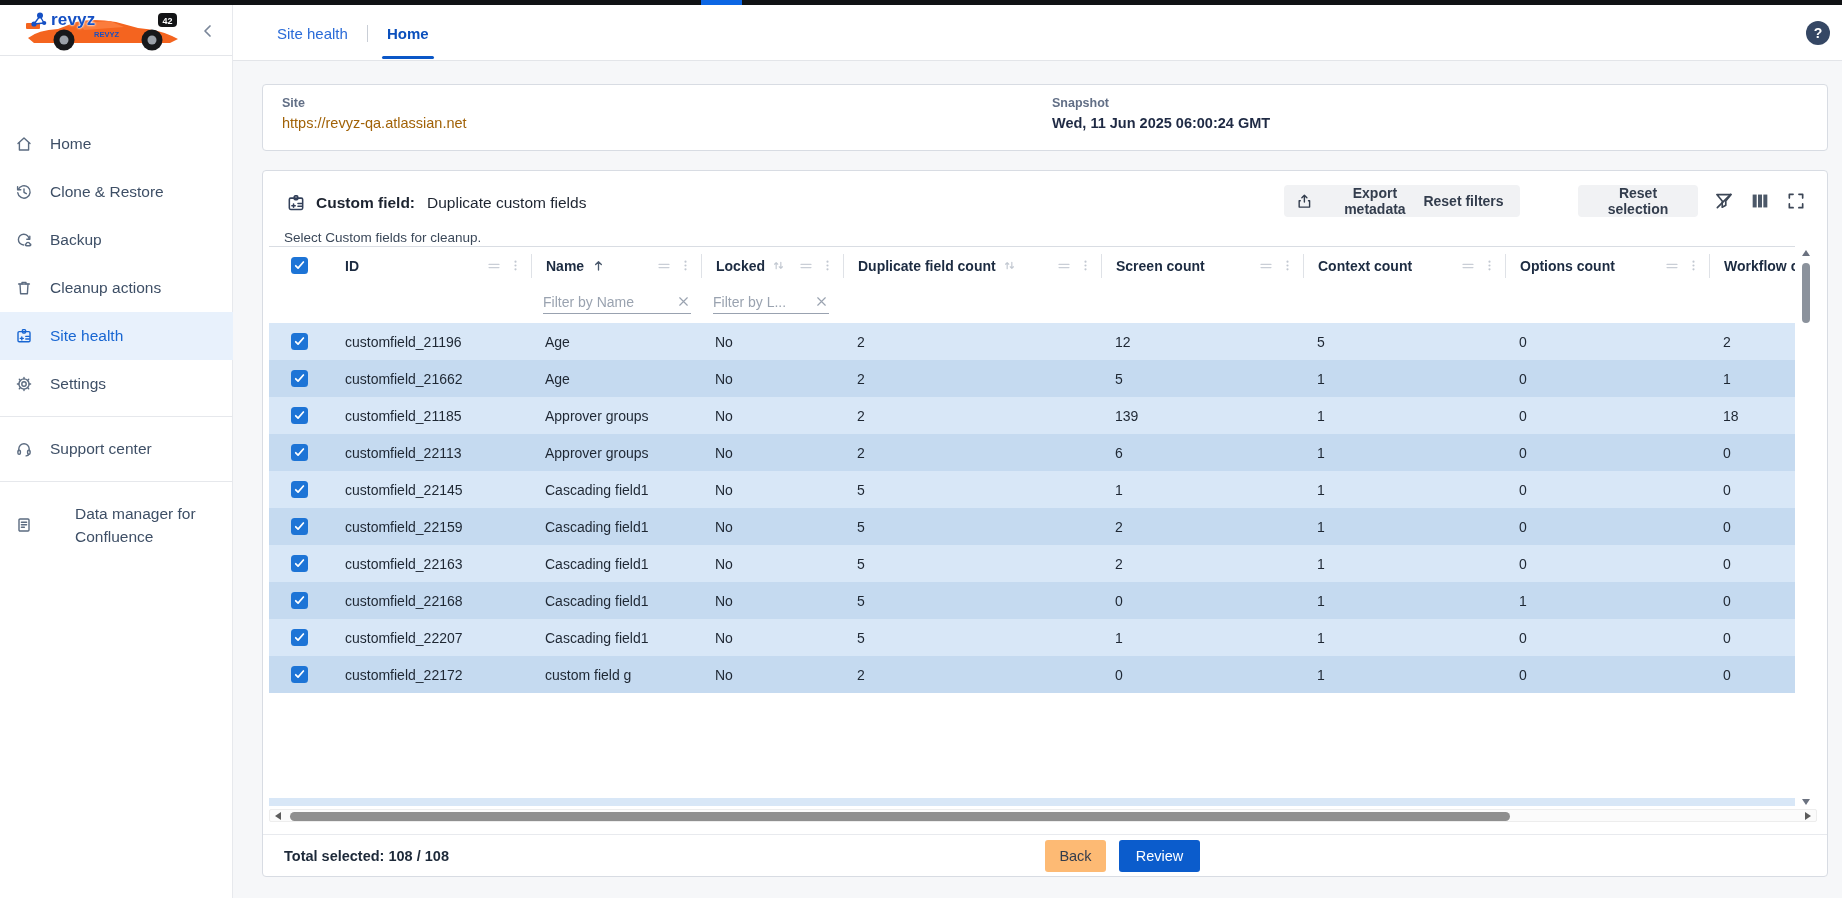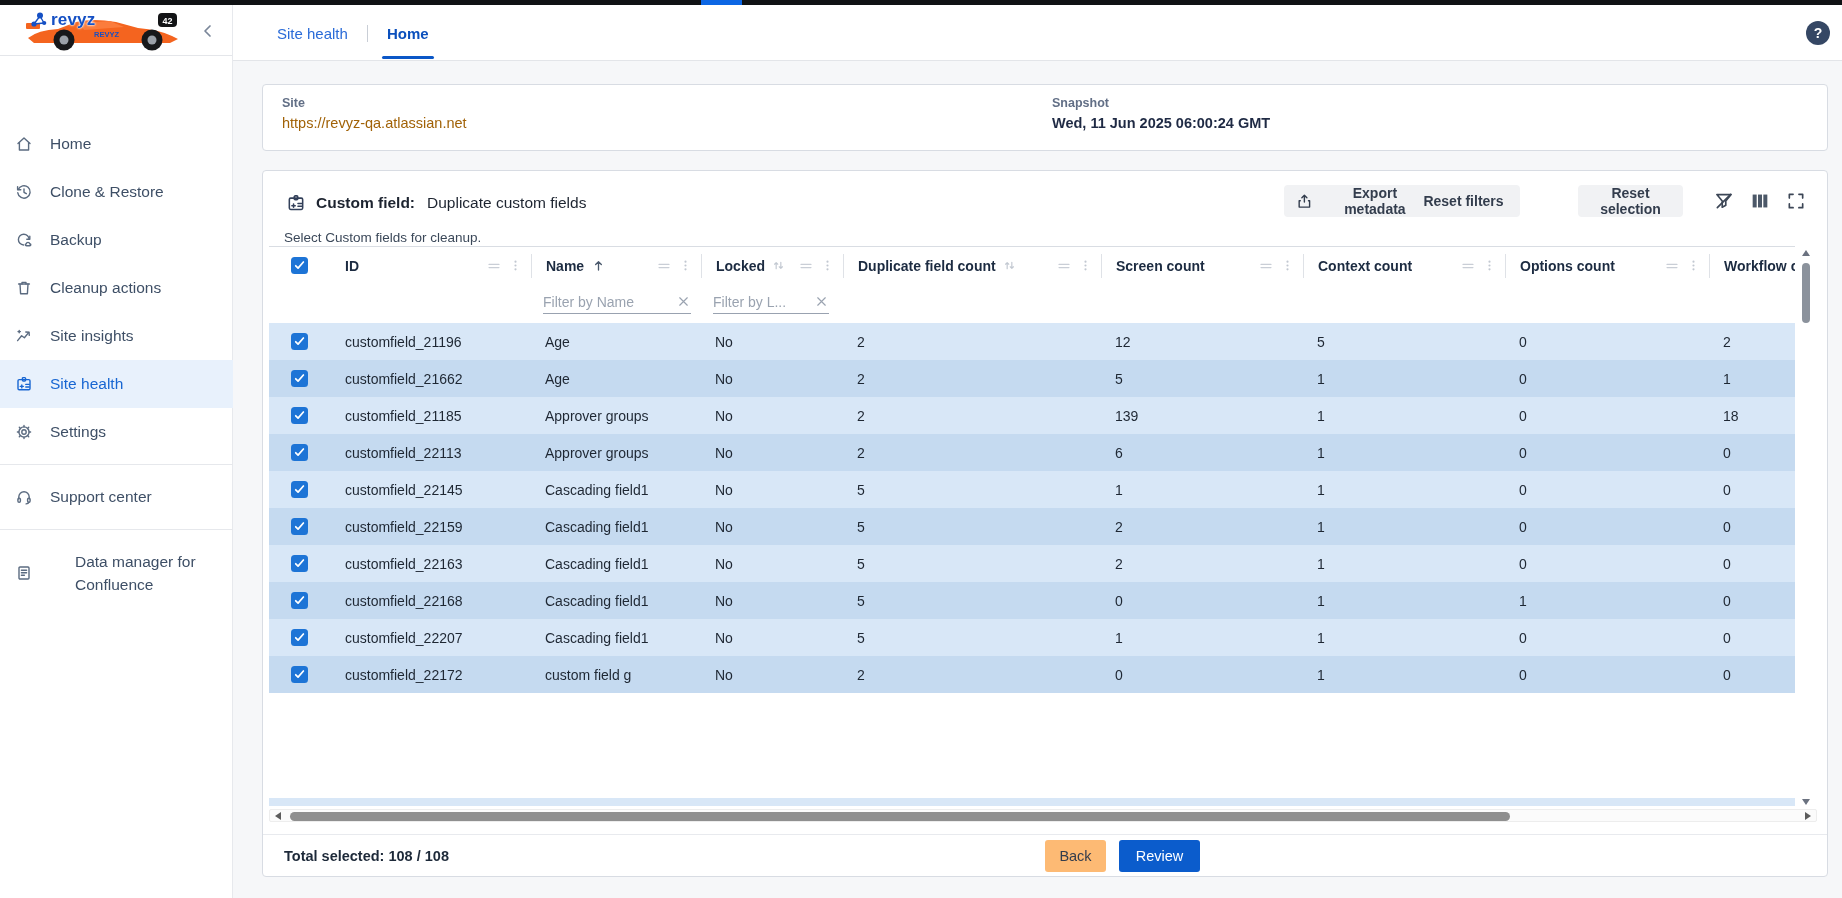--- a/index.html
+++ b/index.html
@@ -53,21 +53,21 @@
   .panel { left:262px; top:170px; width:1566px; height:707px; }
   .panel-title { position:absolute; left:23px; top:22px; display:flex; align-items:center; gap:10px; }
   .panel-title .tico { width:20px; height:20px; color:#2b3count445a; color:#33405a; }
   .panel-title .tp { font-size:15.5px; font-weight:700; color:#1d2430; }
   .panel-title .ts { font-size:15.5px; color:#1d2430; margin-left:2px; }
   .subtitle { position:absolute; left:21px; top:59px; font-size:13.5px; color:#3b4859; }
 
   .toolbar-btn { position:absolute; top:14px; height:32px; background:#f1f2f4; border:none; border-radius:4px; font-family:inherit; font-size:14px; font-weight:600; color:#333d4d; display:flex; align-items:center; justify-content:center; gap:8px; cursor:pointer; padding:0 12px; }
   .tb-export { left:1021px; width:157px; }
   .tb-reset-filters { left:1132px; width:113px;margin-left:12px; }
-  .tb-reset-selection { left:1315px; width:105px; }
+  .tb-reset-selection { left:1315px; width:120px; }
   .tool-icon { position:absolute; top:20px; width:22px; height:20px; color:#3c4656; cursor:pointer; }
   .ti-filter { left:1450px; }
   .ti-columns { left:1486px; }
   .ti-expand { left:1522px; }
 
   
   :root { --grid: 62px 200px 170px 142px 258px 202px 202px 204px 86px; }
   .tr-grid { display:grid; grid-template-columns: var(--grid); }
   .table-wrap { position:absolute; left:6px; top:75px; width:1526px; }
   .thead { height:38px; border-top:1px solid #d9dde3; align-items:center; }
@@ -180,28 +180,20 @@
           </svg>
         <span class="nlabel">Backup</span>
       </div>
       <div class="nav-item">
         <svg class="nico" viewBox="0 0 18 18" fill="none" stroke="currentColor" stroke-width="1.4" stroke-linecap="round" stroke-linejoin="round">
             <path d="M3.6 5h10.8"></path>
             <path d="M7 5V3.4h4V5"></path>
             <path d="M5 5l.6 9.8h6.8L13 5"></path>
           </svg>
         <span class="nlabel">Cleanup actions</span>
-      </div>
-      <div class="nav-item">
-        <svg class="nico" viewBox="0 0 18 18" fill="none" stroke="currentColor" stroke-width="1.4" stroke-linecap="round" stroke-linejoin="round">
-            <path d="M2.6 13.6l4-4.8 2.8 2 4.4-5.4"></path>
-            <path d="M10.8 5l3.2.3.3 3.1"></path>
-            <path d="M3 4.6h2.4M4.2 3.4v2.4"></path>
-          </svg>
-        <span class="nlabel">Site insights</span>
       </div>
       <div class="nav-item active">
         <svg class="nico" viewBox="0 0 18 18" fill="none" stroke="currentColor" stroke-width="1.4" stroke-linecap="round" stroke-linejoin="round">
             <rect x="3" y="4.6" width="12" height="10.2" rx="1.2"></rect>
             <rect x="7.4" y="2.6" width="3.2" height="3.4" rx="0.9"></rect>
             <path d="M5.3 11.4h3M6.8 9.9v3"></path>
             <path d="M10.8 9.4h3.4M10.8 12h3.4"></path>
           </svg>
         <span class="nlabel">Site health</span>
       </div>

